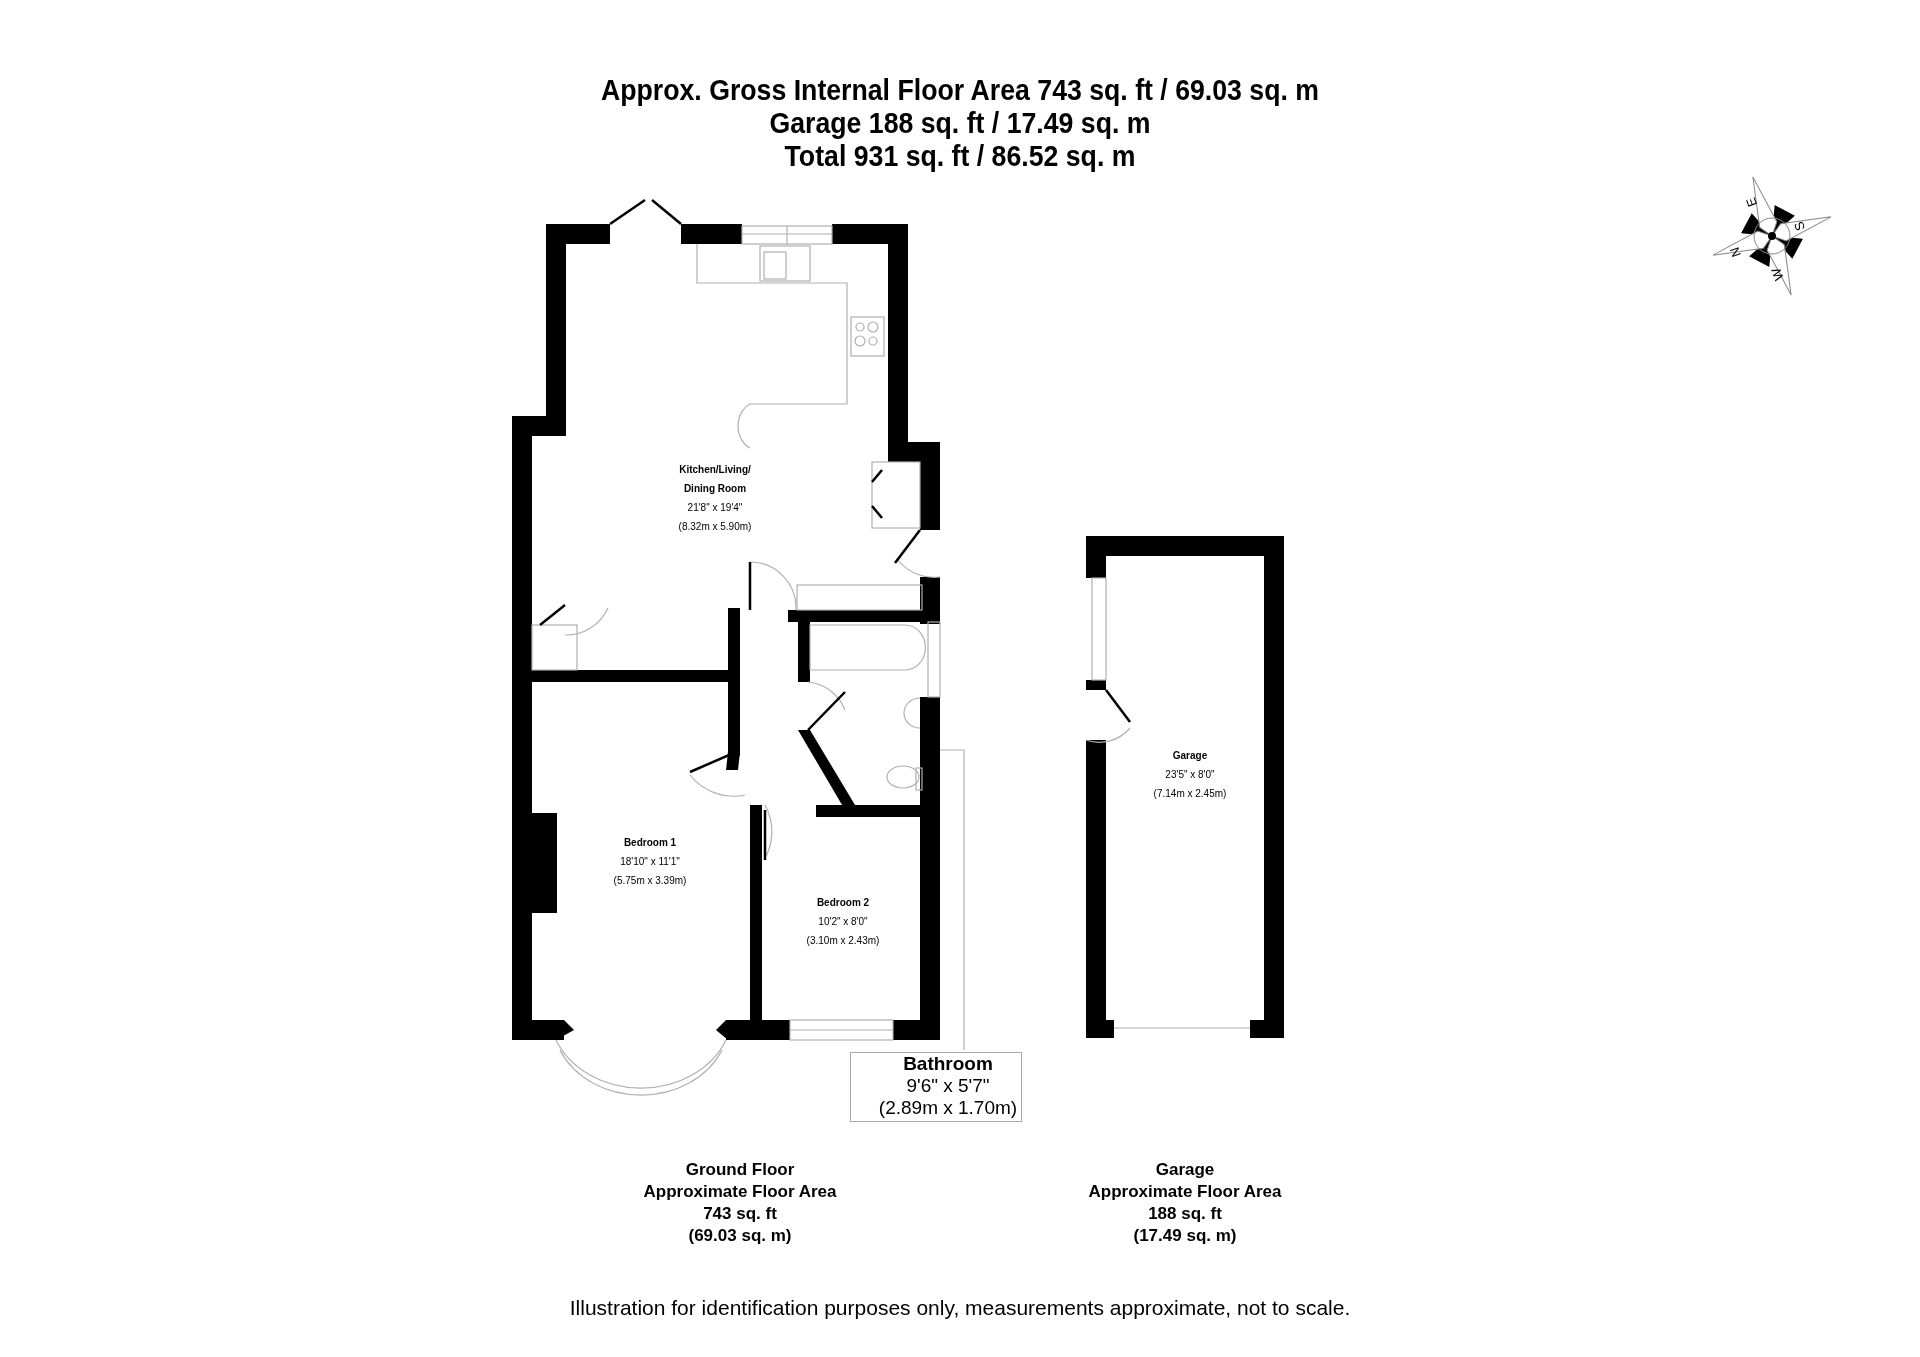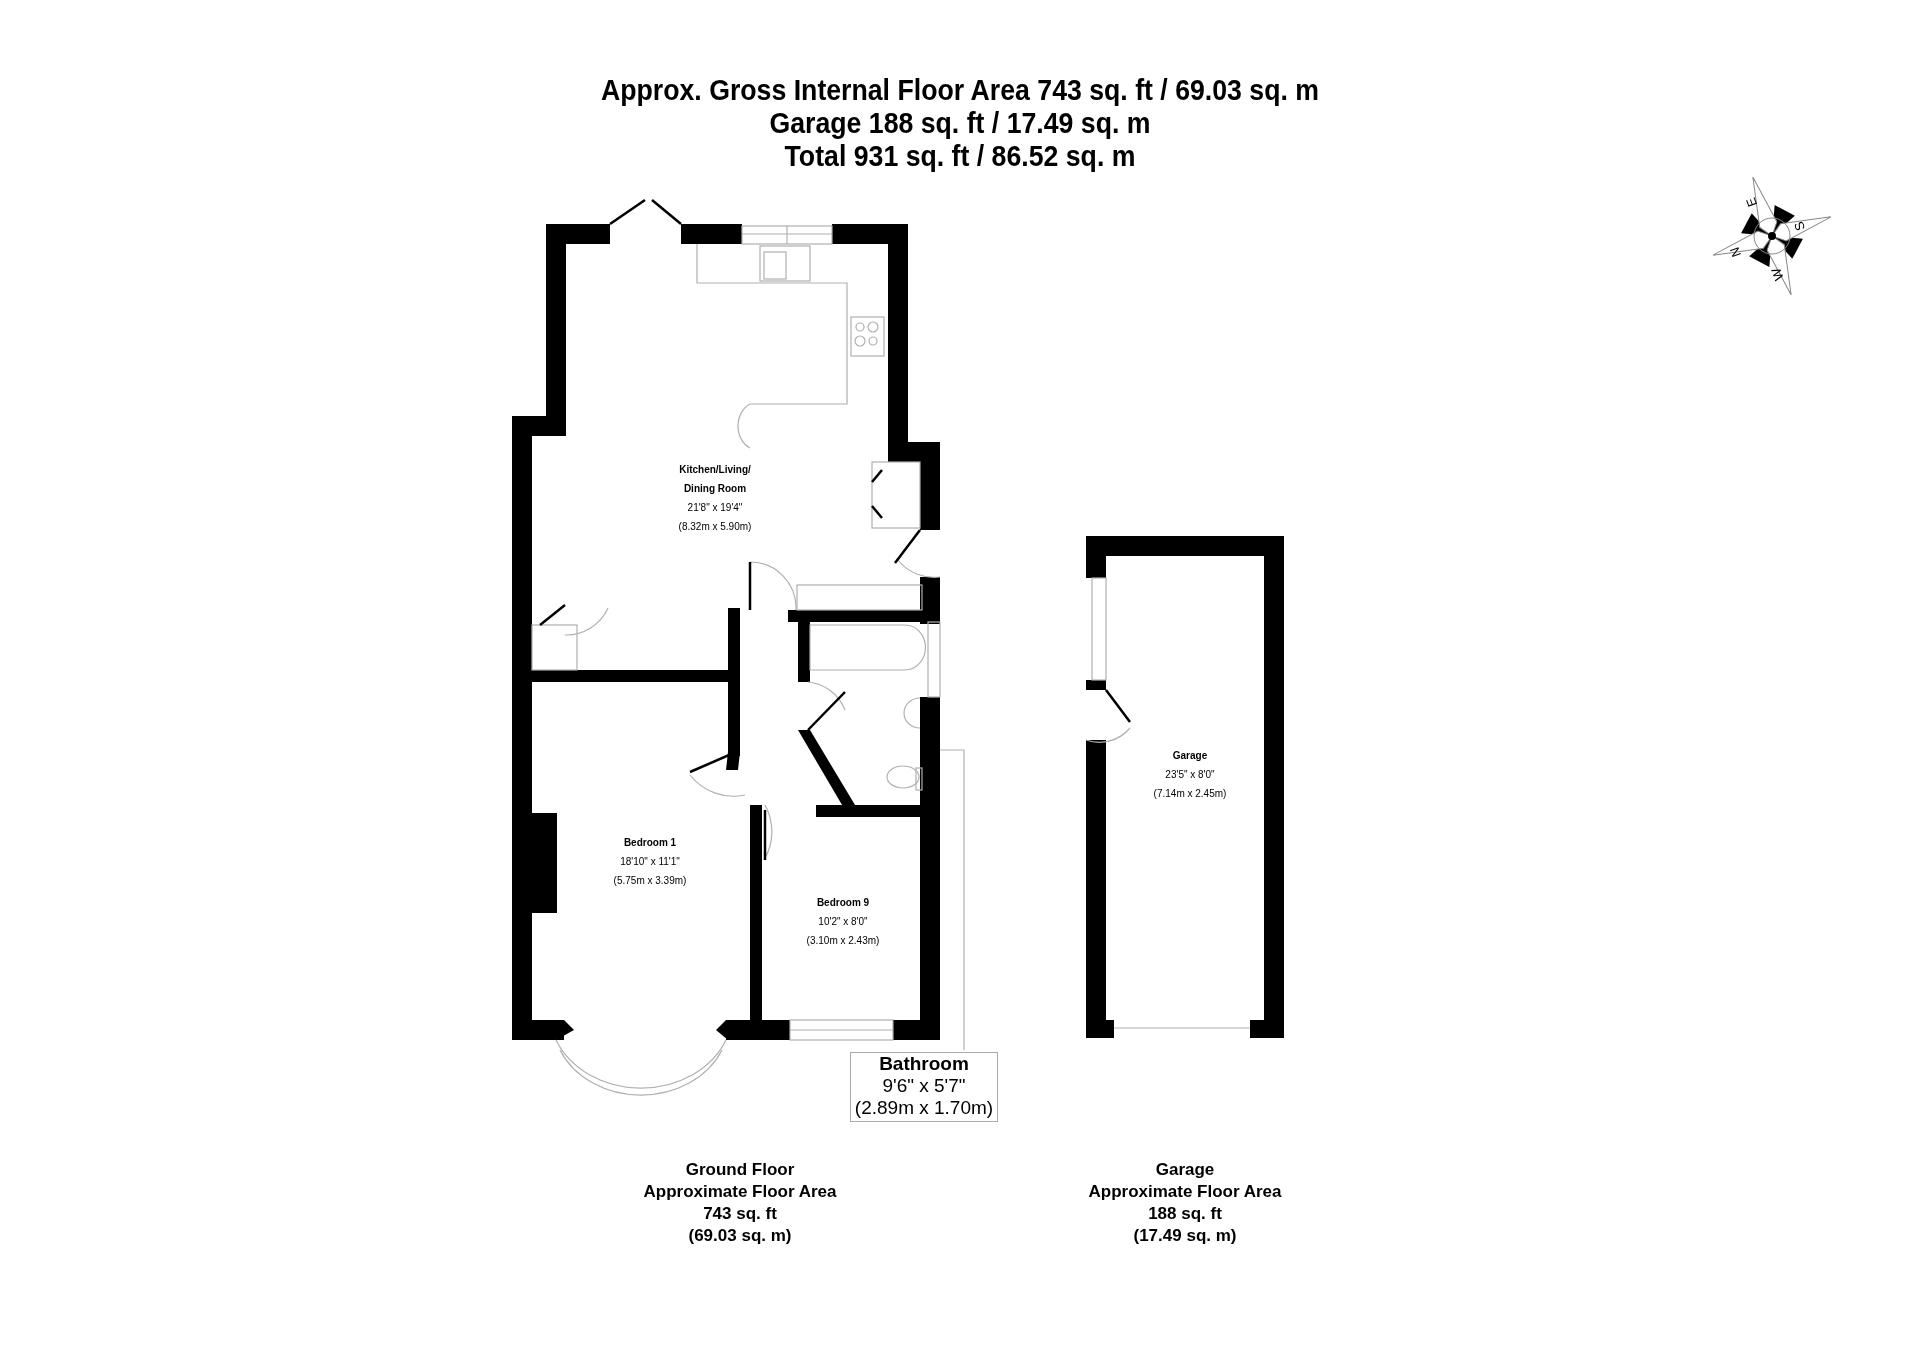--- a/index.html
+++ b/index.html
@@ -6,21 +6,21 @@
   body { width:1920px; height:1357px; position:relative; overflow:hidden;
          font-family:"Liberation Sans", sans-serif; color:#000; }
   .header { position:absolute; left:0; width:1920px; top:74px; text-align:center;
             font-weight:bold; font-size:29px; line-height:33px; transform:scaleX(0.92); }
   .header div { white-space:nowrap; }
   svg.plan { position:absolute; left:0; top:0; }
   .room-label { position:absolute; text-align:center; font-size:10px; line-height:19px; white-space:nowrap; }
   .room-label .name { font-weight:bold; }
   .bath-box { position:absolute; left:850px; top:1052px; width:146px; height:68px;
               border:1px solid #aaa; background:#fff; text-align:center;
-              font-size:19px; line-height:22px; }
+              font-size:19px; line-height:22px;padding-left:24px; }
   .bath-box .name { font-weight:bold; }
   .area-label { position:absolute; text-align:center; font-weight:bold; font-size:17px; line-height:22px; white-space:nowrap;margin-top:48px; }
   .footer { position:absolute; left:0; width:1920px; top:1295px; text-align:center;
             font-size:21px; line-height:25px; }
   .footer .copy { font-weight:bold; font-size:19px; }
   .compass { position:absolute; left:1700px; top:170px; }
 </style>
 </head>
 <body>
 
@@ -183,21 +183,21 @@
   <div>(8.32m x 5.90m)</div>
 </div>
 
 <div class="room-label" style="left:585px; top:833px; width:130px;">
   <div class="name">Bedroom 1</div>
   <div>18'10" x 11'1"</div>
   <div>(5.75m x 3.39m)</div>
 </div>
 
 <div class="room-label" style="left:778px; top:893px; width:130px;">
-  <div class="name">Bedroom 9</div>
+  <div class="name">Bedroom 2</div>
   <div>10'2" x 8'0"</div>
   <div>(3.10m x 2.43m)</div>
 </div>
 
 <div class="bath-box">
   <div class="name">Bathroom</div>
   <div>9'6" x 5'7"</div>
   <div>(2.89m x 1.70m)</div>
 </div>
 
@@ -215,13 +215,14 @@
 </div>
 
 <div class="area-label" style="left:1075px; top:1111px; width:220px;">
   <div>Garage</div>
   <div>Approximate Floor Area</div>
   <div>188 sq. ft</div>
   <div>(17.49 sq. m)</div>
 </div>
 
 <div class="footer">
+  <div>Illustration for identification purposes only, measurements approximate, not to scale.</div>
 </div>
 
 </body></html>

